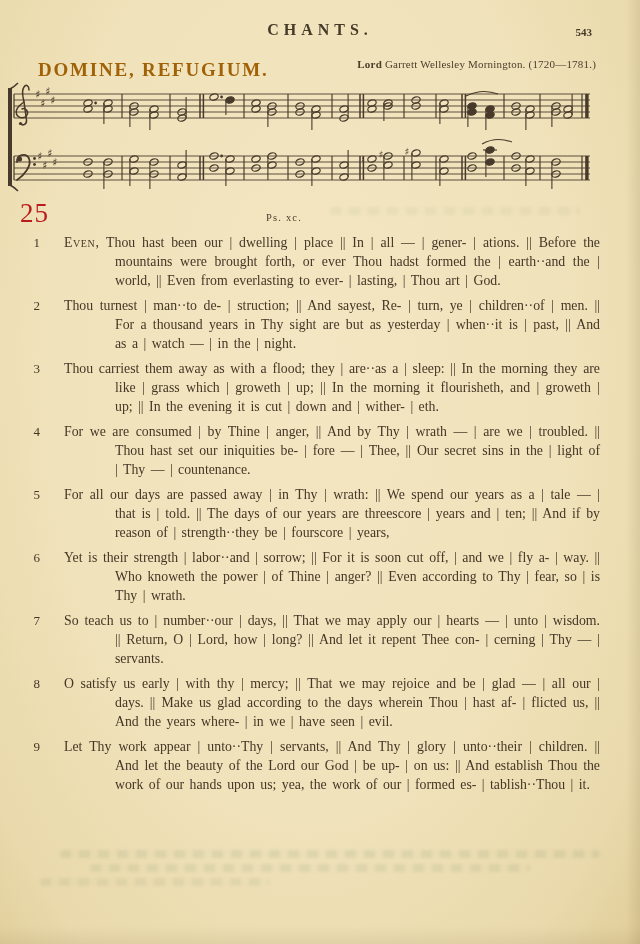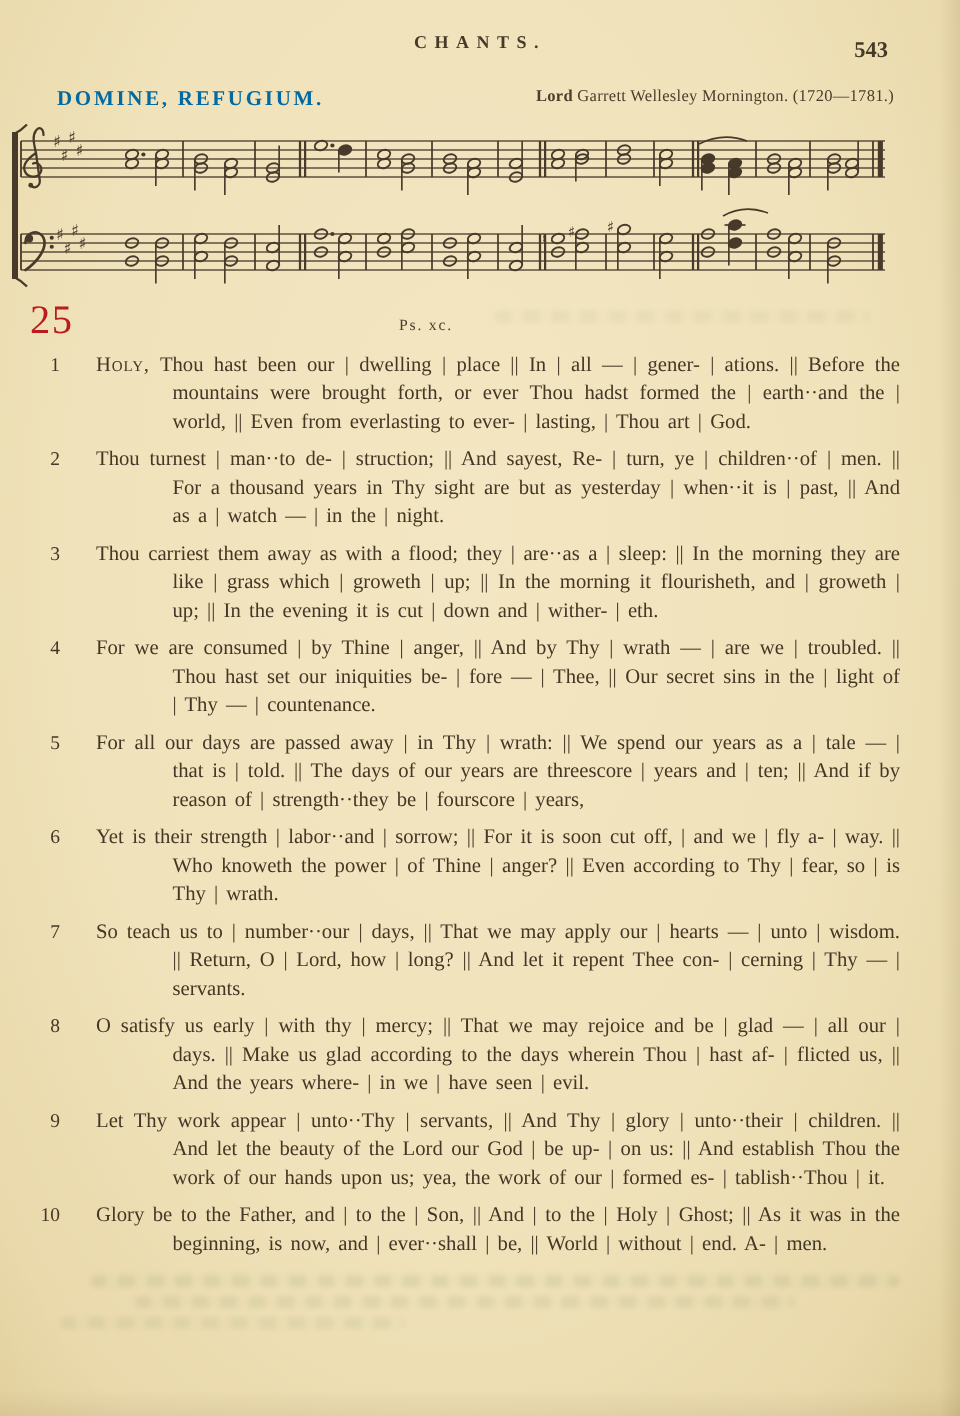--- a/index.html
+++ b/index.html
@@ -9,25 +9,25 @@
     color:#443726;
     background:
       radial-gradient(ellipse at 48% 38%, #f3e6c2 0%, #f0e2ba 55%, #e9d9ab 85%, #e0cd99 100%);
   }
   .edge-shade{position:absolute;top:0;right:0;width:14px;height:100%;
     background:linear-gradient(to right, rgba(255,255,255,0), rgba(120,100,60,.14));pointer-events:none;}
   .bottom-shade{position:absolute;left:0;bottom:0;width:100%;height:18px;
     background:linear-gradient(to bottom, rgba(255,255,255,0), rgba(120,100,60,.10));pointer-events:none;}
 
   .running-head{position:absolute;top:21px;left:0;width:640px;text-align:center;
-    font-size:12px;font-weight:bold;letter-spacing:5px;color:#453a28;}
-  .page-number{position:absolute;top:26px;right:48px;font-size:15px;font-weight:bold;color:#453a28;}
-
-  .chant-title{position:absolute;top:59px;left:38px;font-size:14px;font-weight:bold;
-    letter-spacing:1.8px;color:#0369a1;}
+    font-size:16px;font-weight:bold;letter-spacing:5px;color:#453a28;}
+  .page-number{position:absolute;top:26px;right:48px;font-size:11px;font-weight:bold;color:#453a28;}
+
+  .chant-title{position:absolute;top:59px;left:38px;font-size:19px;font-weight:bold;
+    letter-spacing:1.8px;color:#a16207;}
   .attribution{position:absolute;top:58px;right:44px;font-size:11px;color:#4a3e2c;
     letter-spacing:.2px;white-space:nowrap;}
   .attribution .bold{font-weight:bold;}
 
   .music-wrap{position:absolute;left:4px;top:80px;width:594px;height:122px;}
 
   .psalm-number{position:absolute;left:20px;top:198px;font-size:27px;color:#b91c1c;letter-spacing:1px;}
   .psalm-ref{position:absolute;top:212px;left:0;width:568px;text-align:center;
     font-size:10.5px;letter-spacing:1.2px;color:#4a3e2c;}
 
@@ -242,30 +242,29 @@
       <text x="403" y="72" fill="#473a2b" font-size="10" text-anchor="middle" dominant-baseline="middle" font-family="DejaVu Sans, sans-serif">♯</text>
       <path d="M462 16 Q478 8 494 14" stroke="#473a2b" stroke-width="1.1" fill="none"></path>
       <path d="M478 64 Q492 56 508 62" stroke="#473a2b" stroke-width="1.1" fill="none"></path>
     </svg>
 </div>
 
 <div class="psalm-number">25</div>
 <div class="psalm-ref">Ps. xc.</div>
 
 <div class="verses">
-    <div class="verse"><span class="vnum">1</span><span><span class="sc">Holy,</span> Thou hast been our | dwelling | place || In | all — | gener- | ations. || Before the mountains were brought forth, or ever Thou hadst formed the | earth··and the | world, || Even from everlasting to ever- | lasting, | Thou art | God.</span></div>
+    <div class="verse"><span class="vnum">1</span><span><span class="sc">Even,</span> Thou hast been our | dwelling | place || In | all — | gener- | ations. || Before the mountains were brought forth, or ever Thou hadst formed the | earth··and the | world, || Even from everlasting to ever- | lasting, | Thou art | God.</span></div>
     <div class="verse"><span class="vnum">2</span><span>Thou turnest | man··to de- | struction; || And sayest, Re- | turn, ye | children··of | men. || For a thousand years in Thy sight are but as yesterday | when··it is | past, || And as a | watch — | in the | night.</span></div>
     <div class="verse"><span class="vnum">3</span><span>Thou carriest them away as with a flood; they | are··as a | sleep: || In the morning they are like | grass which | groweth | up; || In the morning it flourisheth, and | groweth | up; || In the evening it is cut | down and | wither- | eth.</span></div>
     <div class="verse"><span class="vnum">4</span><span>For we are consumed | by Thine | anger, || And by Thy | wrath — | are we | troubled. || Thou hast set our iniquities be- | fore — | Thee, || Our secret sins in the | light of | Thy — | countenance.</span></div>
     <div class="verse"><span class="vnum">5</span><span>For all our days are passed away | in Thy | wrath: || We spend our years as a | tale — | that is | told. || The days of our years are threescore | years and | ten; || And if by reason of | strength··they be | fourscore | years,</span></div>
     <div class="verse"><span class="vnum">6</span><span>Yet is their strength | labor··and | sorrow; || For it is soon cut off, | and we | fly a- | way. || Who knoweth the power | of Thine | anger? || Even according to Thy | fear, so | is Thy | wrath.</span></div>
     <div class="verse"><span class="vnum">7</span><span>So teach us to | number··our | days, || That we may apply our | hearts — | unto | wisdom. || Return, O | Lord, how | long? || And let it repent Thee con- | cerning | Thy — | servants.</span></div>
     <div class="verse"><span class="vnum">8</span><span>O satisfy us early | with thy | mercy; || That we may rejoice and be | glad — | all our | days. || Make us glad according to the days wherein Thou | hast af- | flicted us, || And the years where- | in we | have seen | evil.</span></div>
     <div class="verse"><span class="vnum">9</span><span>Let Thy work appear | unto··Thy | servants, || And Thy | glory | unto··their | children. || And let the beauty of the Lord our God | be up- | on us: || And establish Thou the work of our hands upon us; yea, the work of our | formed es- | tablish··Thou | it.</span></div>
-    <div class="verse"><span class="vnum">10</span><span>Glory be to the Father, and | to the | Son, || And | to the | Holy | Ghost; || As it was in the beginning, is now, and | ever··shall | be, || World | without | end. A- | men.</span></div>
   </div>
 
 <div class="smudge faint" style="left:330px;top:207px;width:250px;opacity:.28;"></div>
 <div class="smudge" style="left:60px;top:850px;width:540px;opacity:.5;"></div>
 <div class="smudge" style="left:90px;top:864px;width:440px;opacity:.45;"></div>
 <div class="smudge" style="left:40px;top:878px;width:230px;opacity:.4;"></div>
 
 <div class="edge-shade"></div>
 <div class="bottom-shade"></div>
 

